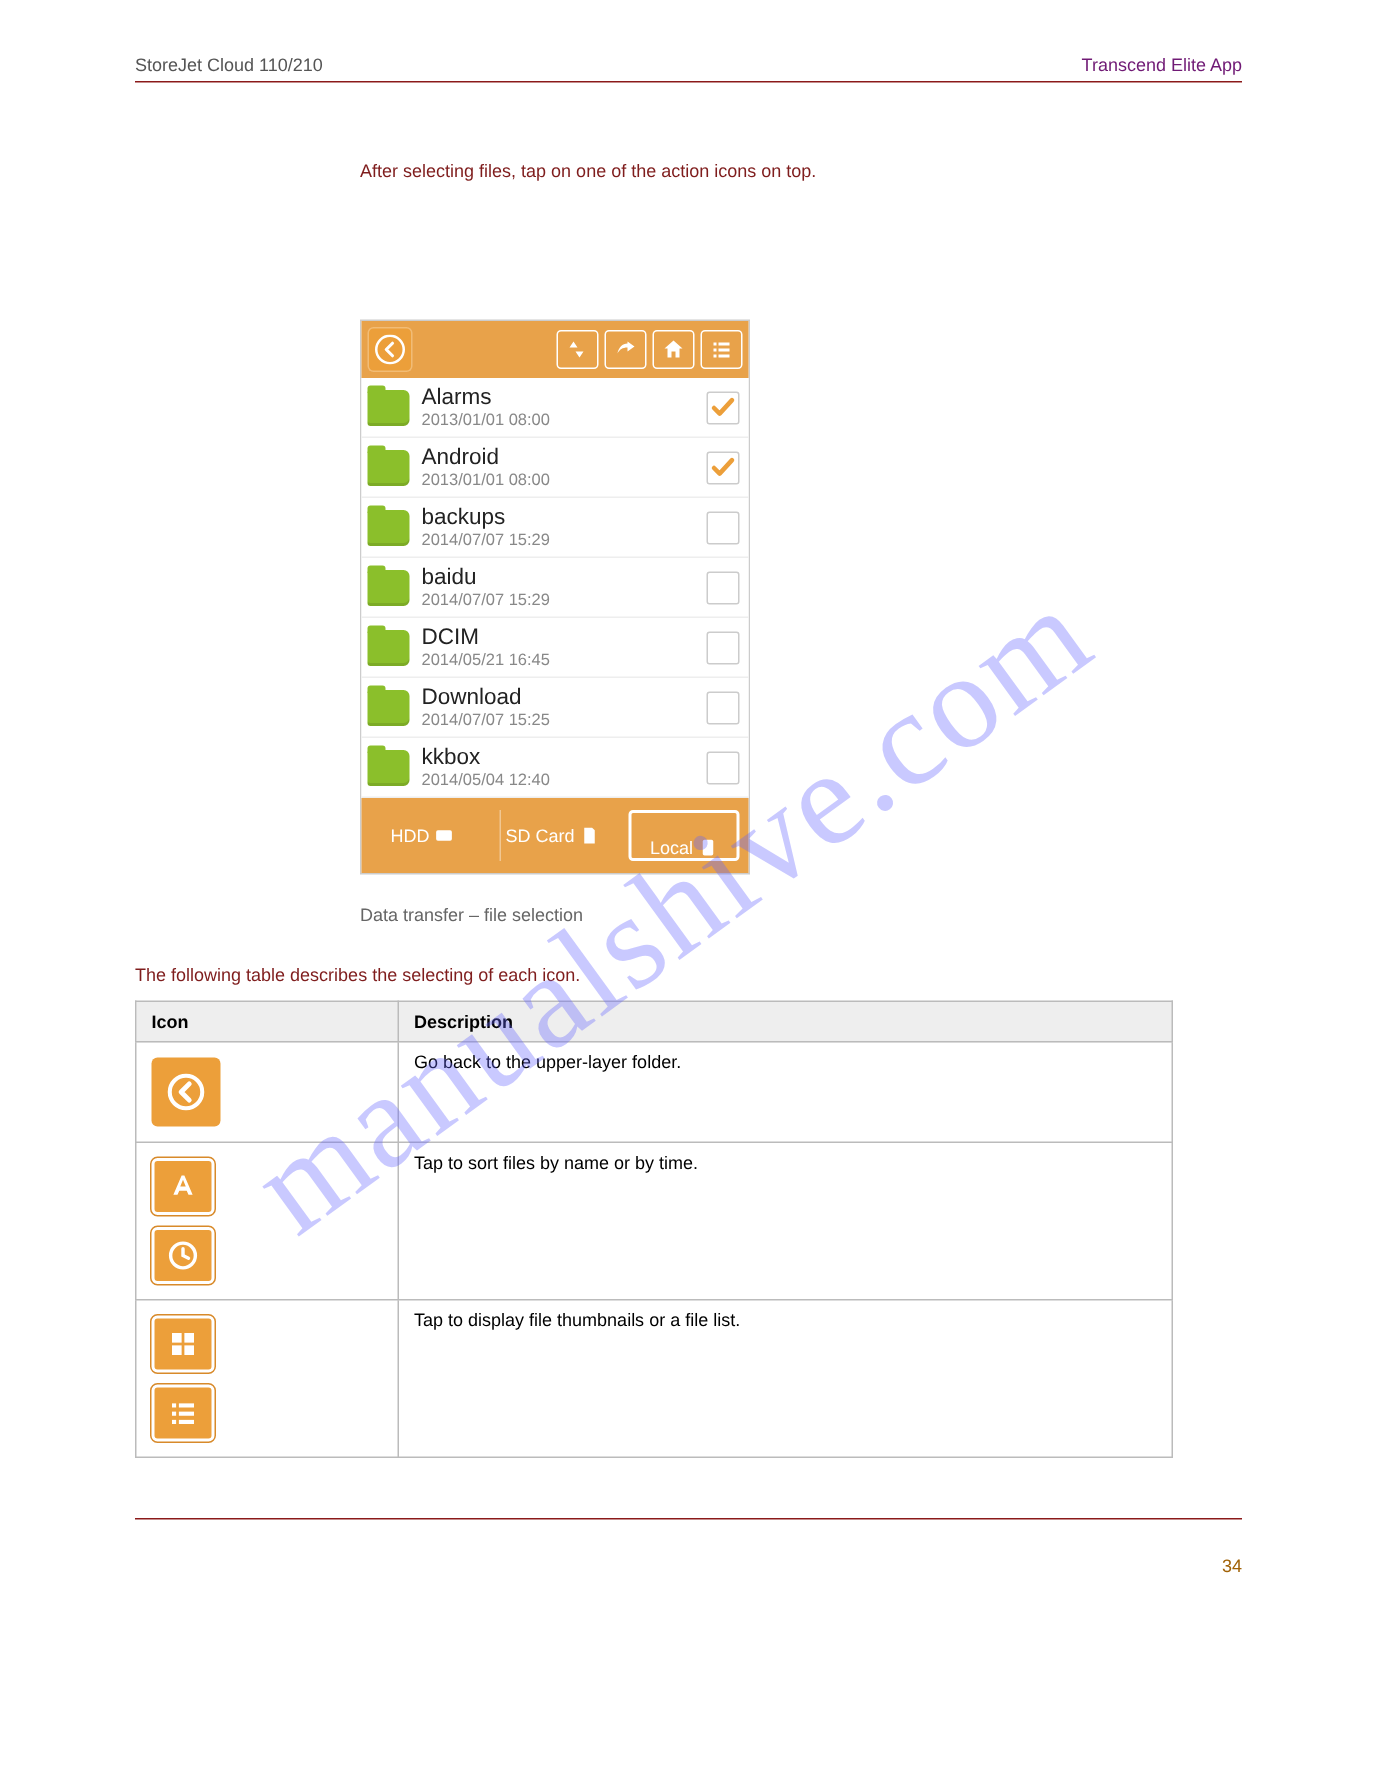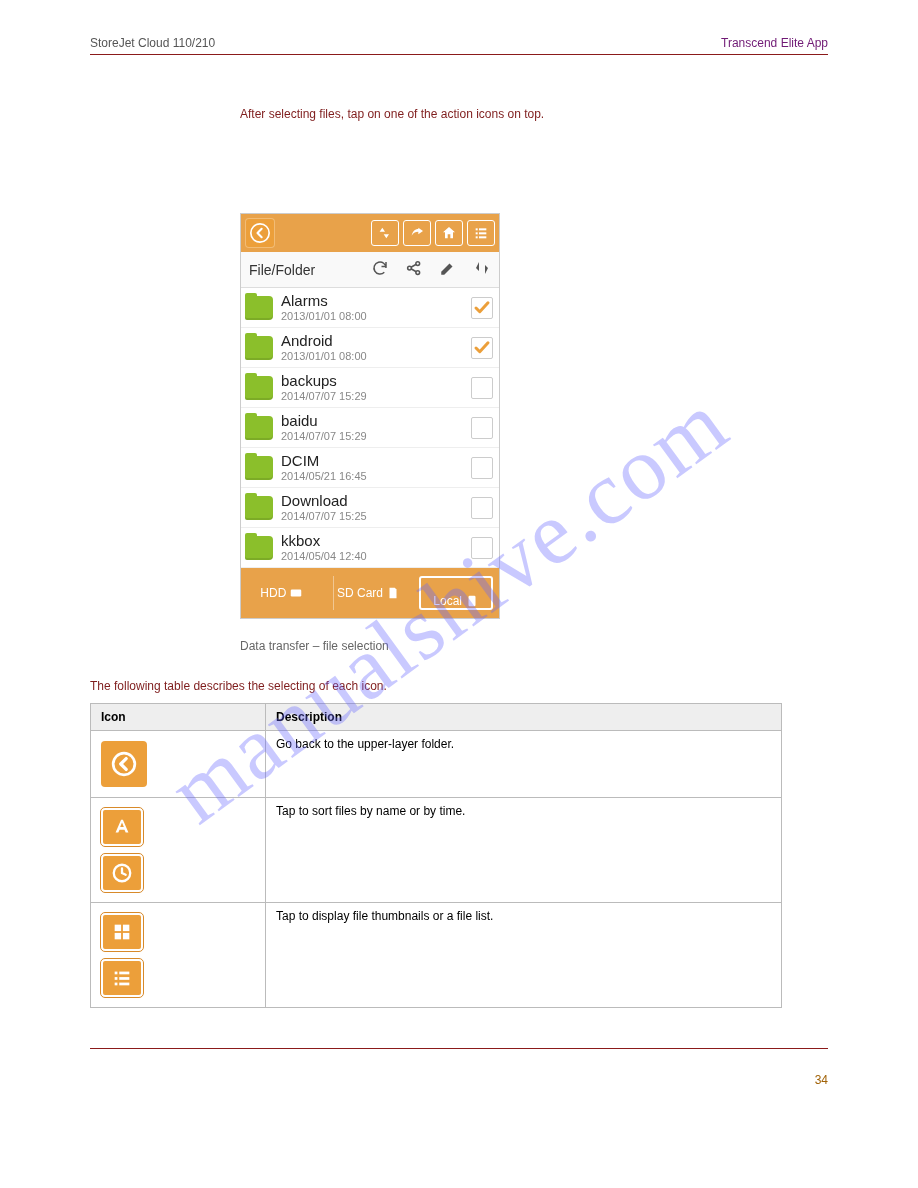--- a/index.html
+++ b/index.html
@@ -200,38 +200,20 @@
               <rect x="9" y="5" width="11" height="3"></rect>
               <rect x="4" y="11" width="3" height="3"></rect>
               <rect x="9" y="11" width="11" height="3"></rect>
               <rect x="4" y="17" width="3" height="3"></rect>
               <rect x="9" y="17" width="11" height="3"></rect>
             </svg>
           </div>
       </div>
     </div>
 
-    <div class="ph-sub">
-      <span class="lbl">File/Folder</span>
-      <span class="sbtn"><svg viewBox="0 0 24 24" fill="none" stroke="#555" stroke-width="2">
-            <path d="M20 12a8 8 0 10-2.3 5.6M20 4v6h-6"></path>
-          </svg></span>
-      <span class="sbtn"><svg viewBox="0 0 24 24" fill="none" stroke="#555" stroke-width="2">
-            <circle cx="6" cy="12" r="2.5"></circle>
-            <circle cx="17" cy="6" r="2.5"></circle>
-            <circle cx="17" cy="18" r="2.5"></circle>
-            <path d="M8 11l7-4M8 13l7 4"></path>
-          </svg></span>
-      <span class="sbtn"><svg viewBox="0 0 24 24" fill="#555">
-            <path d="M3 17l11-11 4 4L7 21H3v-4z"></path>
-          </svg></span>
-      <span class="sbtn"><svg viewBox="0 0 24 24" fill="#555">
-            <path d="M8 4v12l-4-4M16 20V8l4 4"></path>
-          </svg></span>
-    </div>
 
     <div id="ph-rows">
         <div class="ph-row">
           <div class="folder"></div>
           <div class="txts">
             <div class="name">Alarms</div>
             <div class="date">2013/01/01 08:00</div>
           </div>
           <div class="chk checked">
             <svg viewBox="0 0 24 24" fill="none" stroke="#ec9f3a" stroke-width="4" stroke-linecap="round" stroke-linejoin="round">

